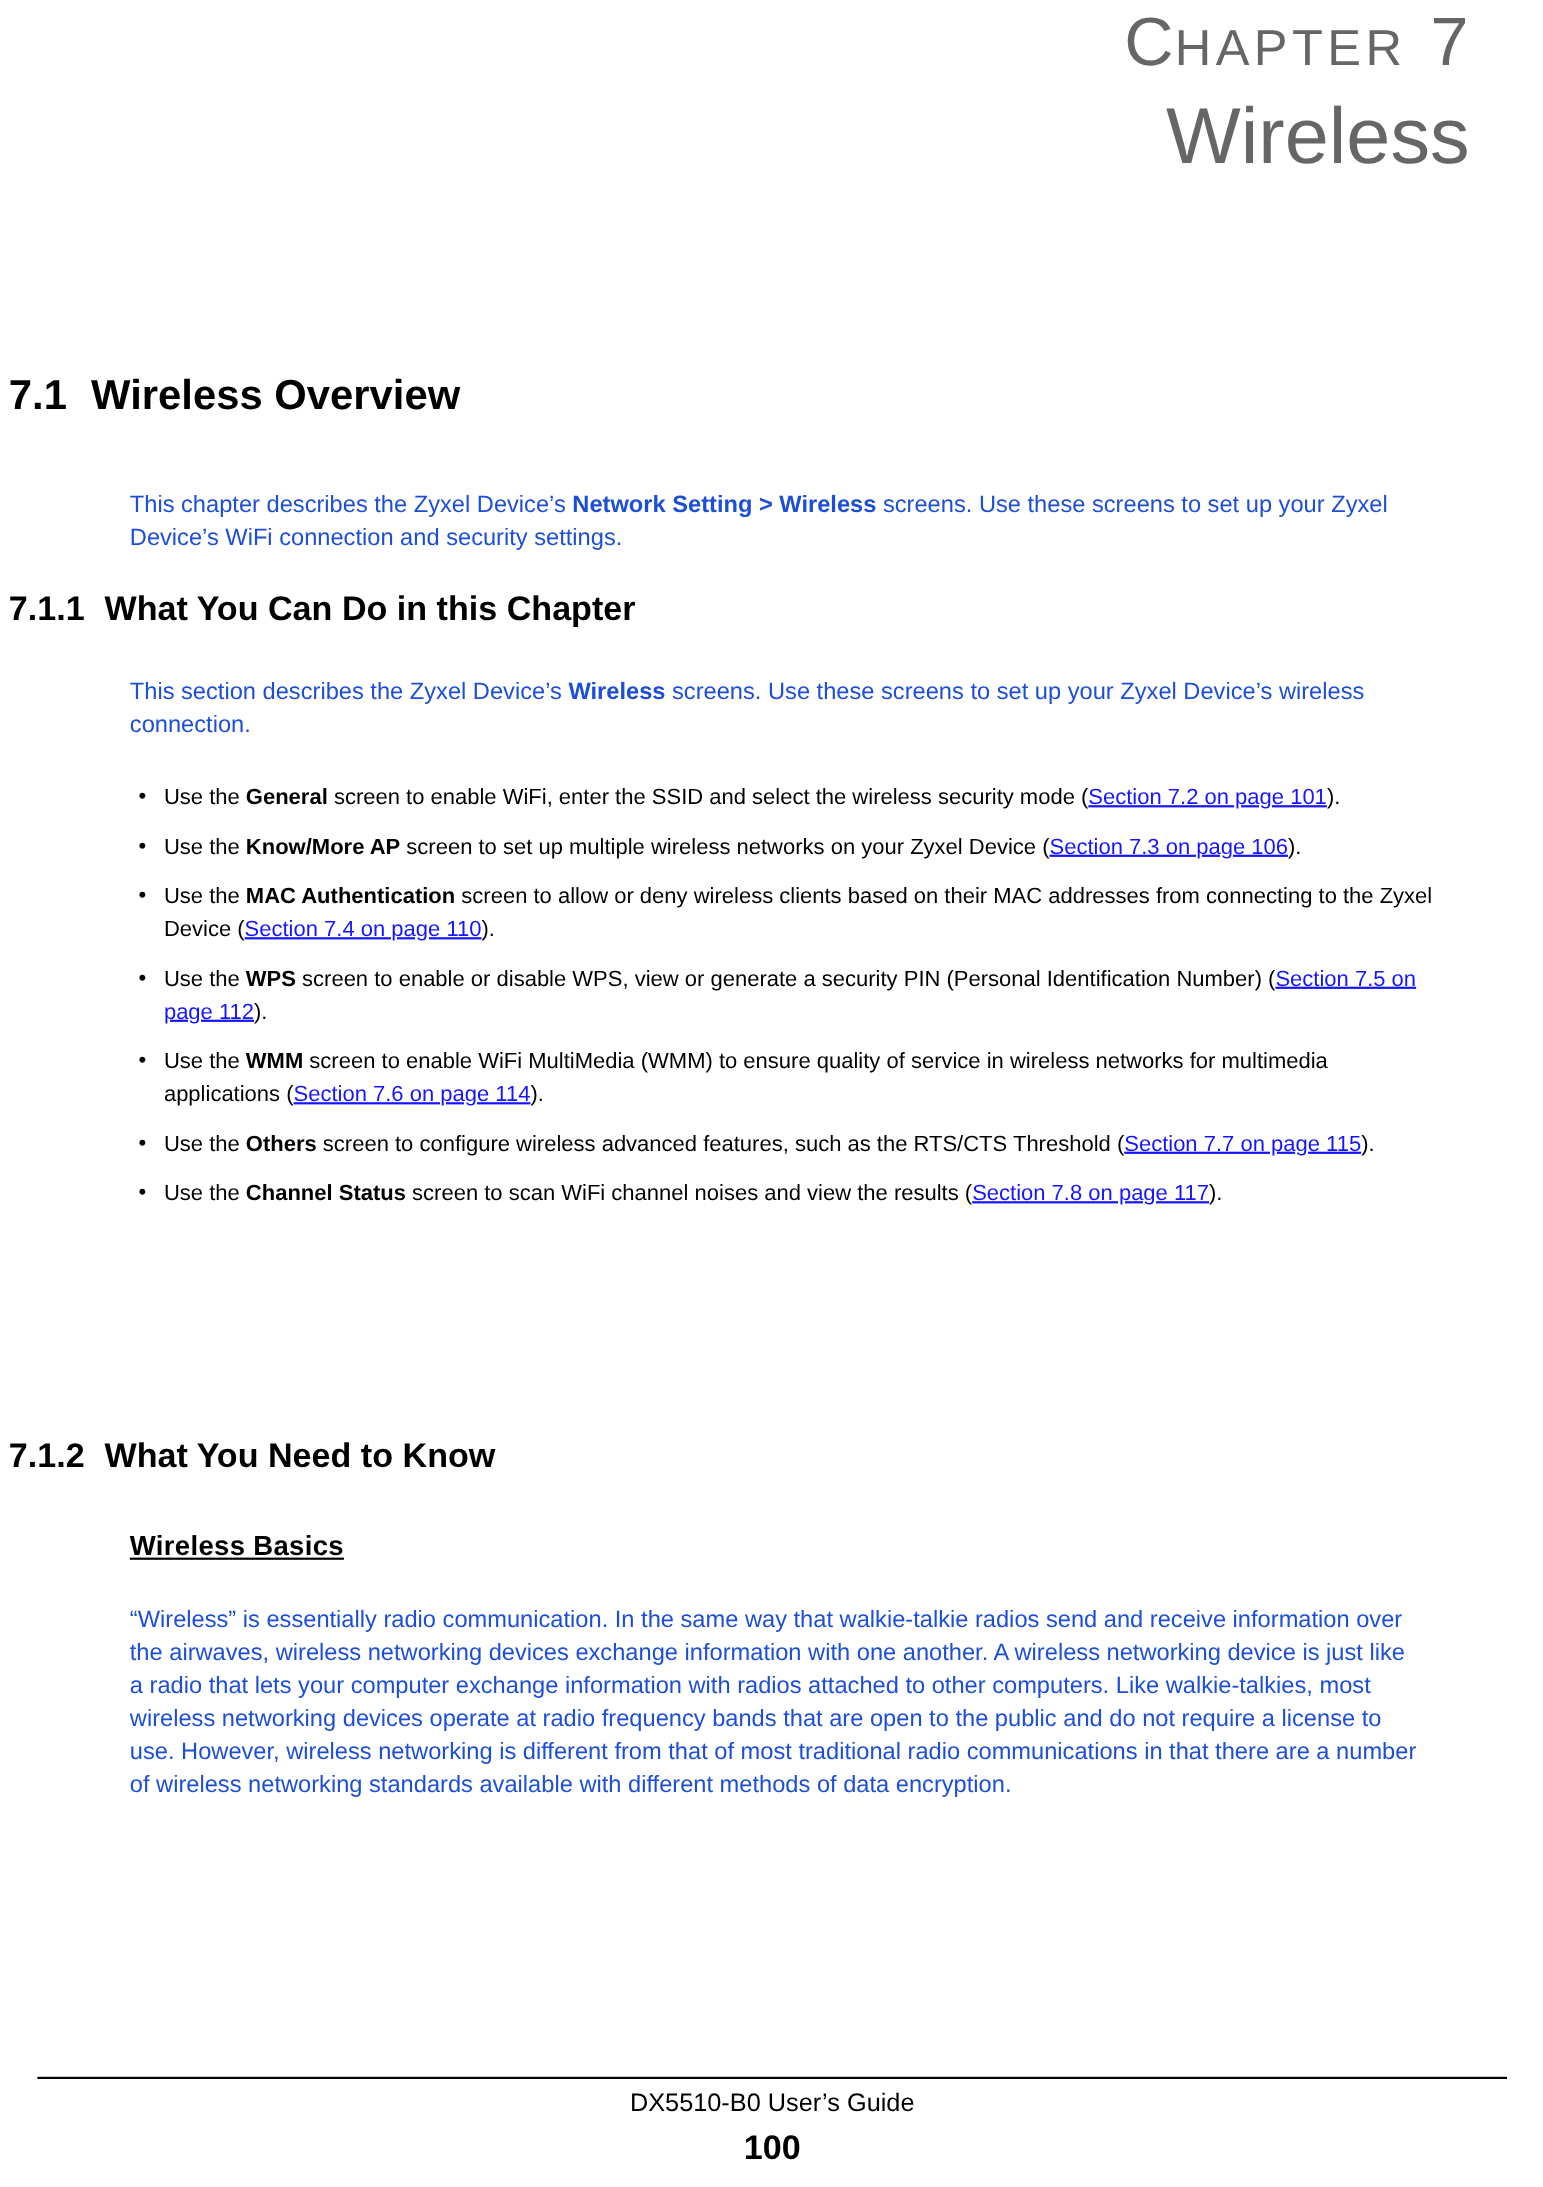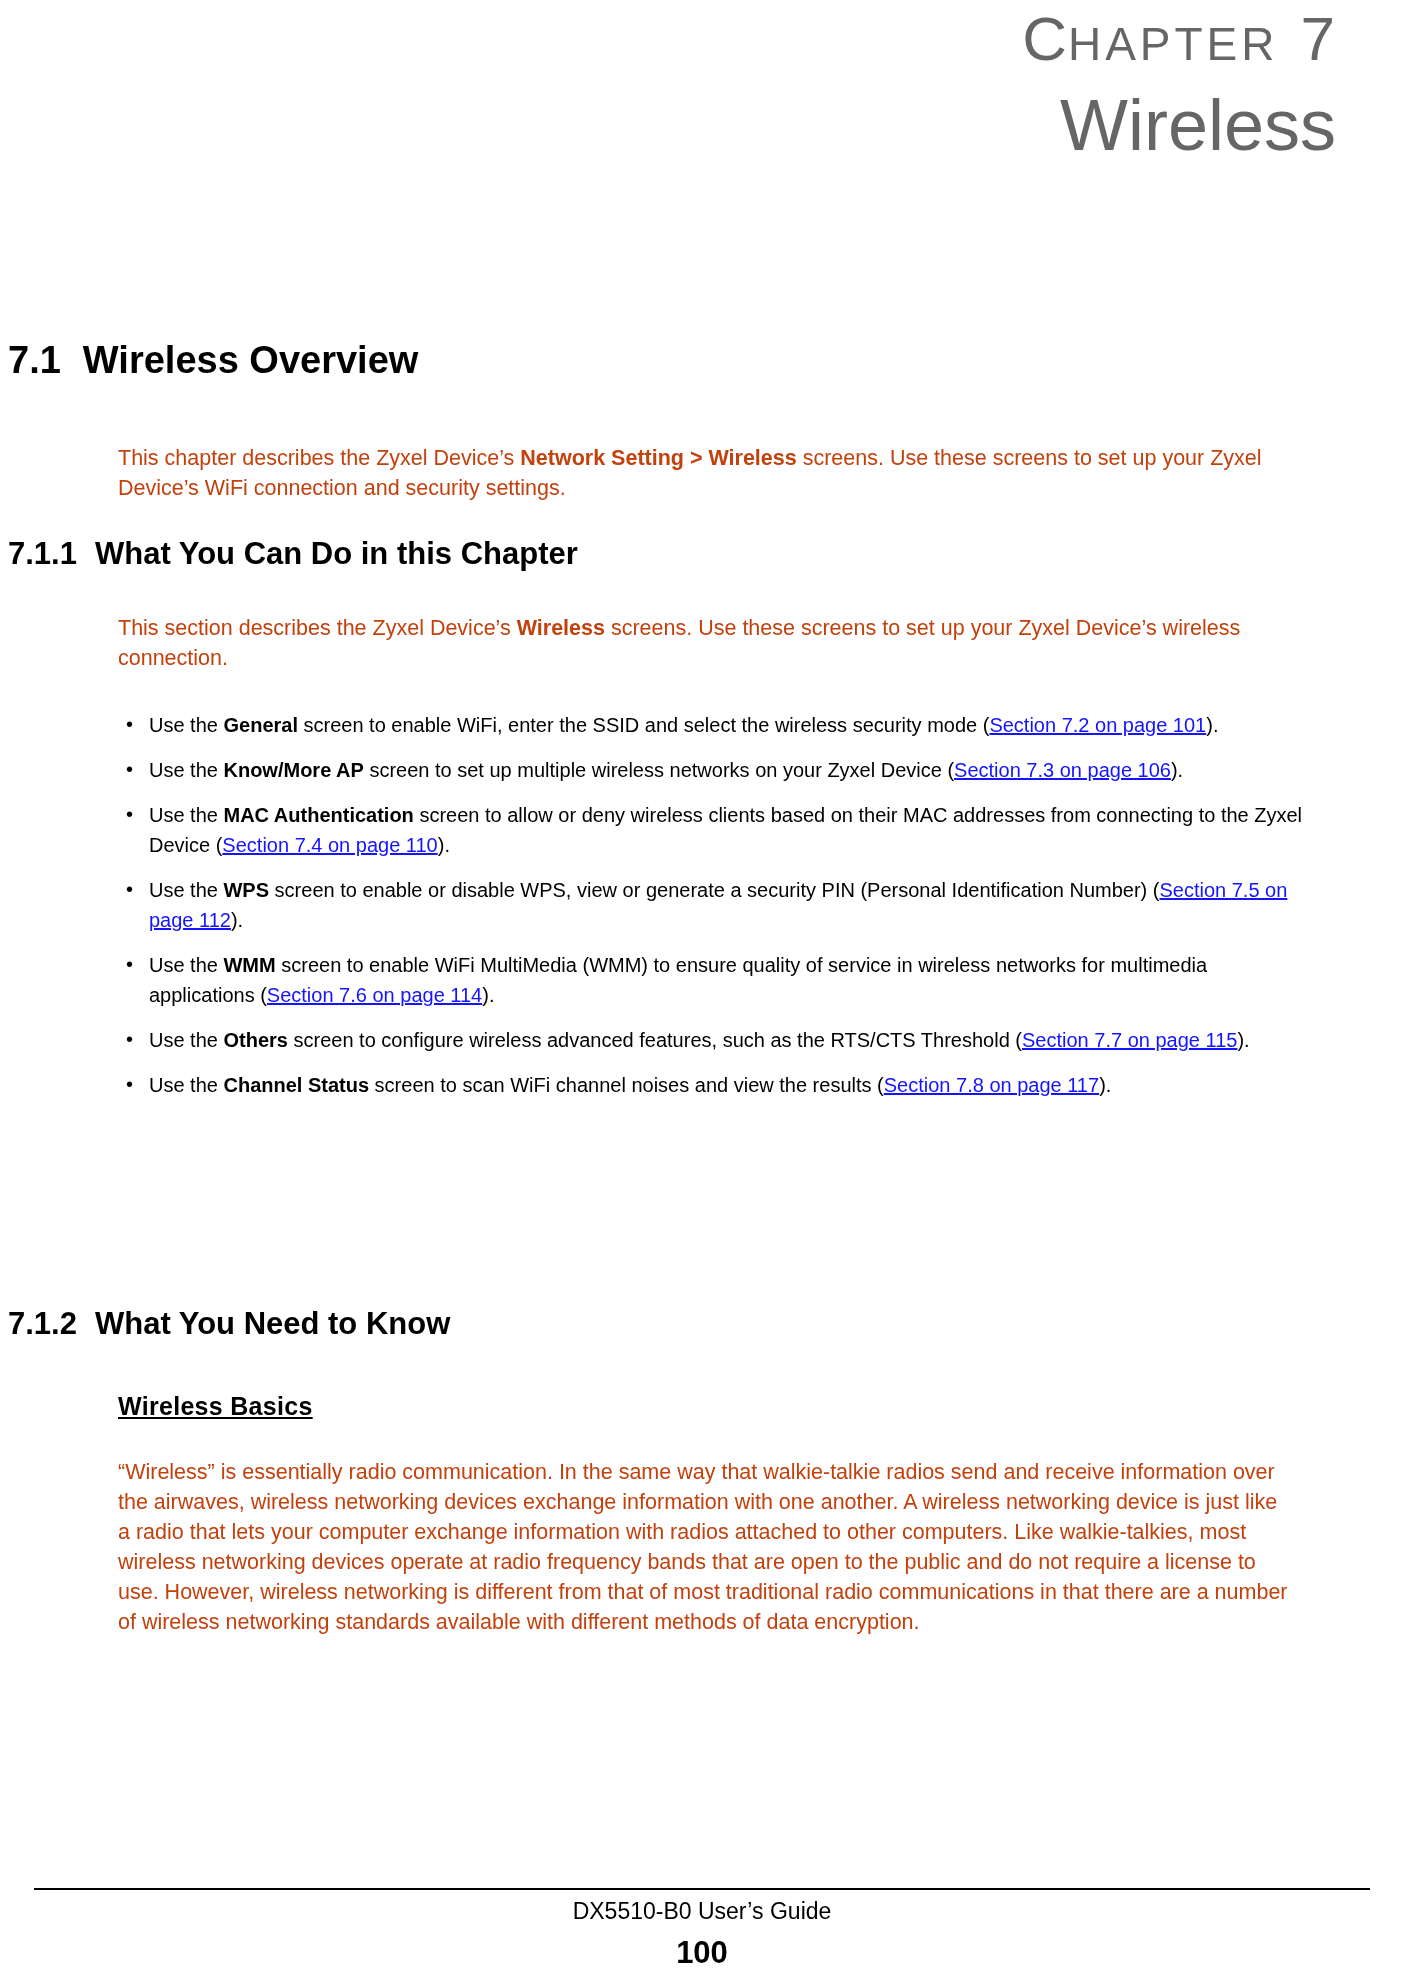--- a/index.html
+++ b/index.html
@@ -88,21 +88,21 @@
   }
   .numgap { display: inline-block; width: 22px; }
   .numgap-wide { display: inline-block; width: 18px; }
 
   
   .body-block {
     position: absolute;
     left: 118px;
     font-size: 21.5px;
     line-height: 30px;
-    color: #c2410c;
+    color: #1d4ed8;
   }
   .body-block p {
     margin: 0;
   }
   .w1180 { width: 1180px; }
   .w1172 { width: 1172px; }
 
   b, strong { font-weight: bold; }
   .lnk { color: #1414ff; }
 

